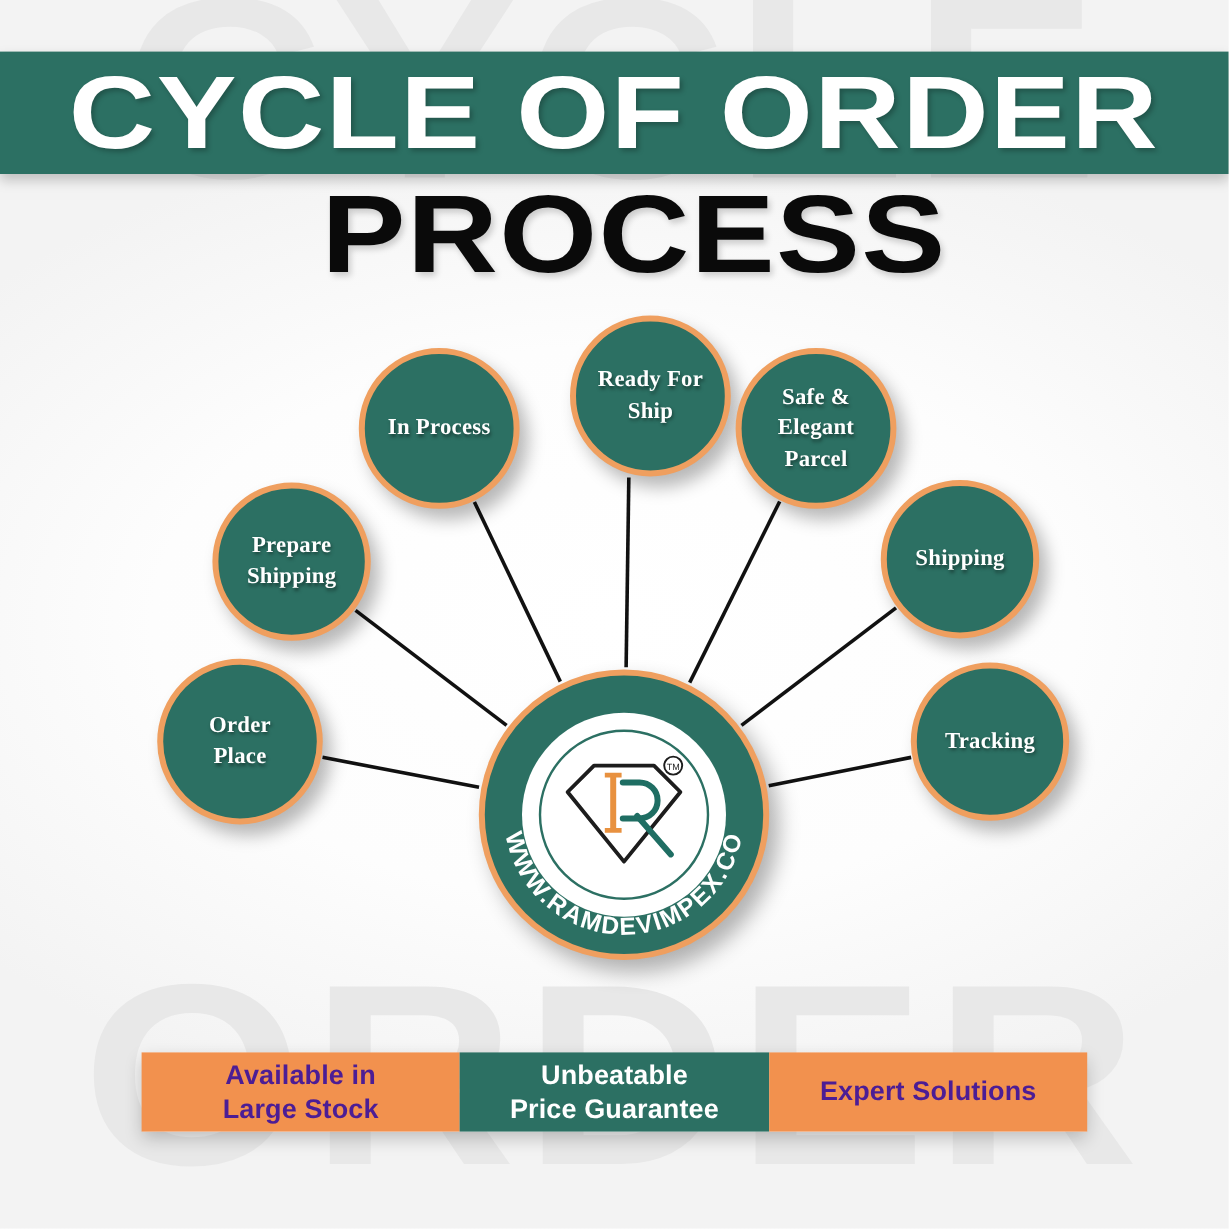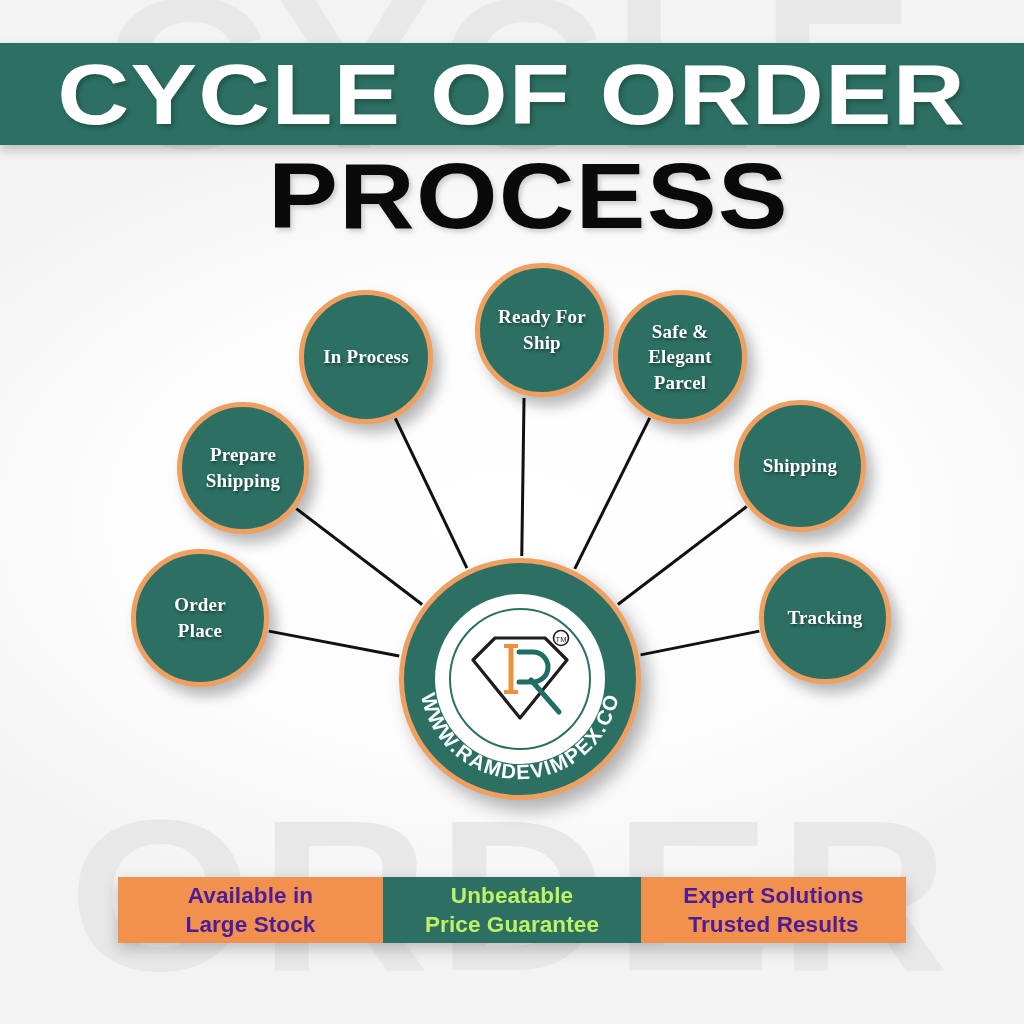--- a/index.html
+++ b/index.html
@@ -163,21 +163,21 @@
     flex:1 1 0;
     display:flex;flex-direction:column;
     align-items:center;justify-content:center;
     font-weight:bold;
     font-size:22.5px;
     line-height:1.30;
     letter-spacing:.1px;
     white-space:nowrap;
   }
   #bottom-banner .seg.orange{ background:#f2914e; color:#4c1d95; }
-  #bottom-banner .seg.teal{ background:#2c7063; color:#bef264; flex:0 0 258px; }
+  #bottom-banner .seg.teal{ background:#2c7063; color:#ffffff; flex:0 0 258px; }
 </style>
 </head>
 <body>
 
 <div id="stage">
 
   <div class="watermark" id="wm-top">CYCLE</div>
   <div class="watermark" id="wm-bottom">ORDER</div>
 
   <div id="title-banner">
@@ -253,17 +253,16 @@
       <div class="seg orange">
         <span>Available in</span>
         <span>Large Stock</span>
       </div>
       <div class="seg teal">
         <span>Unbeatable</span>
         <span>Price Guarantee</span>
       </div>
       <div class="seg orange">
         <span>Expert Solutions</span>
-        <span>Trusted Results</span>
       </div>
     </div>
 
 </div>
 
 </body></html>

